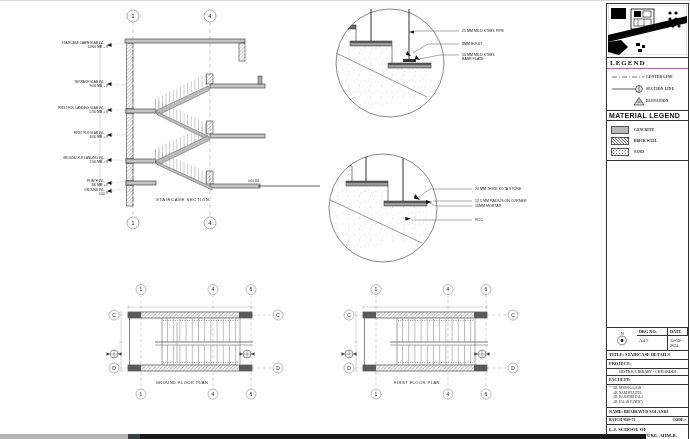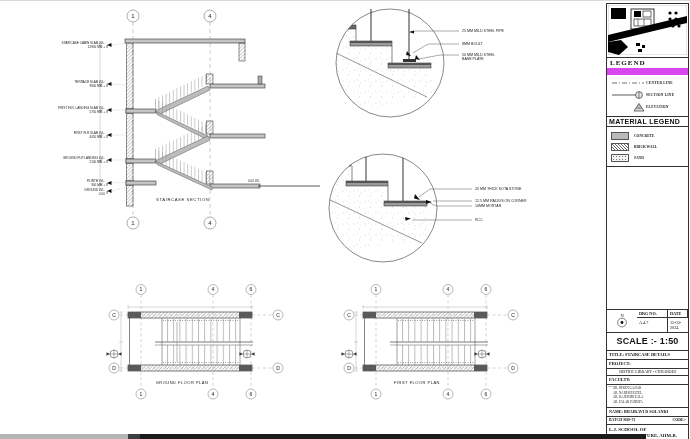--- a/index.html
+++ b/index.html
@@ -4,21 +4,21 @@
 <style>
   html,body{margin:0;padding:0;background:#e9e9e9;}
   .stage{position:relative;width:690px;height:439px;background:#ffffff;overflow:hidden;
          font-family:"Liberation Sans",sans-serif;border-top:1px solid #d9d9d9;box-sizing:border-box;}
   .drawing-svg{position:absolute;left:0;top:0;}
   
   .panel{position:absolute;left:606px;top:2px;width:83px;height:437px;background:#fff;
          border:1px solid #333;box-sizing:border-box;display:flex;flex-direction:column;z-index:2;}
   .keymap{height:54px;border-bottom:1px solid #333;padding:1px;box-sizing:border-box;}
   .legend-title{font-family:"Liberation Serif",serif;font-weight:bold;font-size:7px;letter-spacing:1px;
-                padding:1px 3px;border-bottom:7px solid #d946ef;color:#111;}
+                padding:1px 3px;border-bottom:1px solid #d946ef;color:#111;}
   .legend-items{padding:2px 3px 3px 3px;border-bottom:1px solid #333;}
   .legend-row{display:flex;align-items:center;height:12px;}
   .legend-sym{width:36px;flex:none;}
   .legend-label{font-family:"Liberation Serif",serif;font-weight:bold;font-size:3.6px;color:#222;letter-spacing:.2px;}
   .mat-title{font-family:"Liberation Sans",sans-serif;font-weight:bold;font-size:7px;padding:1px 2px;
              border-bottom:1px solid #333;color:#111;letter-spacing:.3px;}
   .mat-items{padding:3px 4px;border-bottom:1px solid #333;}
   .mat-row{display:flex;align-items:center;height:11px;}
   .mat-swatch{width:16px;height:6px;border:0.5px solid #555;margin-right:5px;flex:none;}
   .sw-concrete{background:#b9b9b9;}
@@ -412,21 +412,20 @@
         <div class="north-cell" style="grid-row:1 / span 2;border-bottom:1px solid #333;">
           <svg width="16" height="17" viewBox="0 0 16 17">
             <text x="8" y="5" font-size="4.5" text-anchor="middle" font-family="Liberation Serif,serif" fill="#111">N</text>
             <circle cx="8" cy="10.5" r="4.4" fill="none" stroke="#333" stroke-width="0.6"></circle>
             <circle cx="8" cy="10.5" r="1.4" fill="#111"></circle>
           </svg>
         </div>
         <div class="tb-val" style="border-bottom:1px solid #333;">A.4.7</div>
         <div class="tb-val" style="border-bottom:1px solid #333;">15-03-2024</div>
       </div>
-      <div class="tb-scale">SCALE :- 1:50</div>
       <div class="tb-line">TITLE: STAIRCASE DETAILS</div>
       <div class="tb-line">PROJECT:</div>
       <div class="tb-sub">DISTRIC LIBRARY - CHHARODI</div>
       <div class="tb-line">FACULTY:</div>
       <div class="tb-fac">
         <span class="tb-fac-note">PROF.</span>
         <div class="tb-fac-name">AR. HIREN GAJJAR</div>
         <div class="tb-fac-name">AR. NARESH PATEL</div>
         <div class="tb-fac-name">AR. RAJESHRI ZALA</div>
         <div class="tb-fac-name">AR. PALAK PANDYA</div>

